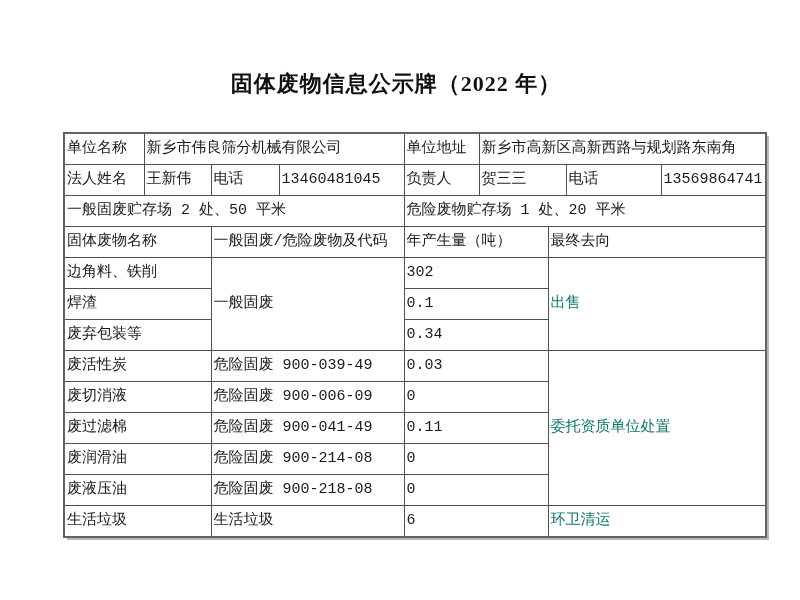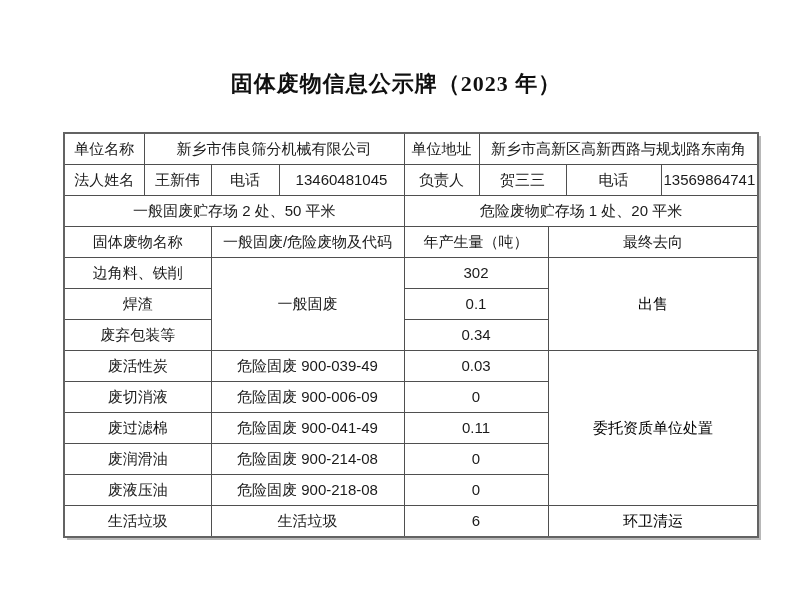--- a/index.html
+++ b/index.html
@@ -35,36 +35,37 @@
     border-collapse: collapse;
     table-layout: fixed;
     border: 2px solid #636363;
     box-shadow: 3px 3px 0 -1px rgba(125,125,125,0.55);
     background: #ffffff;
   }
   table.waste-table td {
     border: 1px solid #4f4f4f;
     height: 30px;
     padding: 0 2px;
-    text-align: center;
+    text-align: left;
     vertical-align: middle;
     font-size: 15px;
     line-height: 1.1;
     white-space: nowrap;
     overflow: hidden;
     color: #1a1a1a;
+    font-family: Liberation Mono, monospace;
   }
   table.waste-table td.blue {
-    color: #000000;
+    color: #0f766e;
   }
 </style>
 </head>
 <body>
 
-<div class="doc-title">固体废物信息公示牌（2023 年）</div>
+<div class="doc-title">固体废物信息公示牌（2022 年）</div>
 
 <table class="waste-table">
   <colgroup>
       <col style="width: 80px;">
       <col style="width: 67px;">
       <col style="width: 68px;">
       <col style="width: 125px;">
       <col style="width: 75px;">
       <col style="width: 69px;">
       <col style="width: 18px;">

